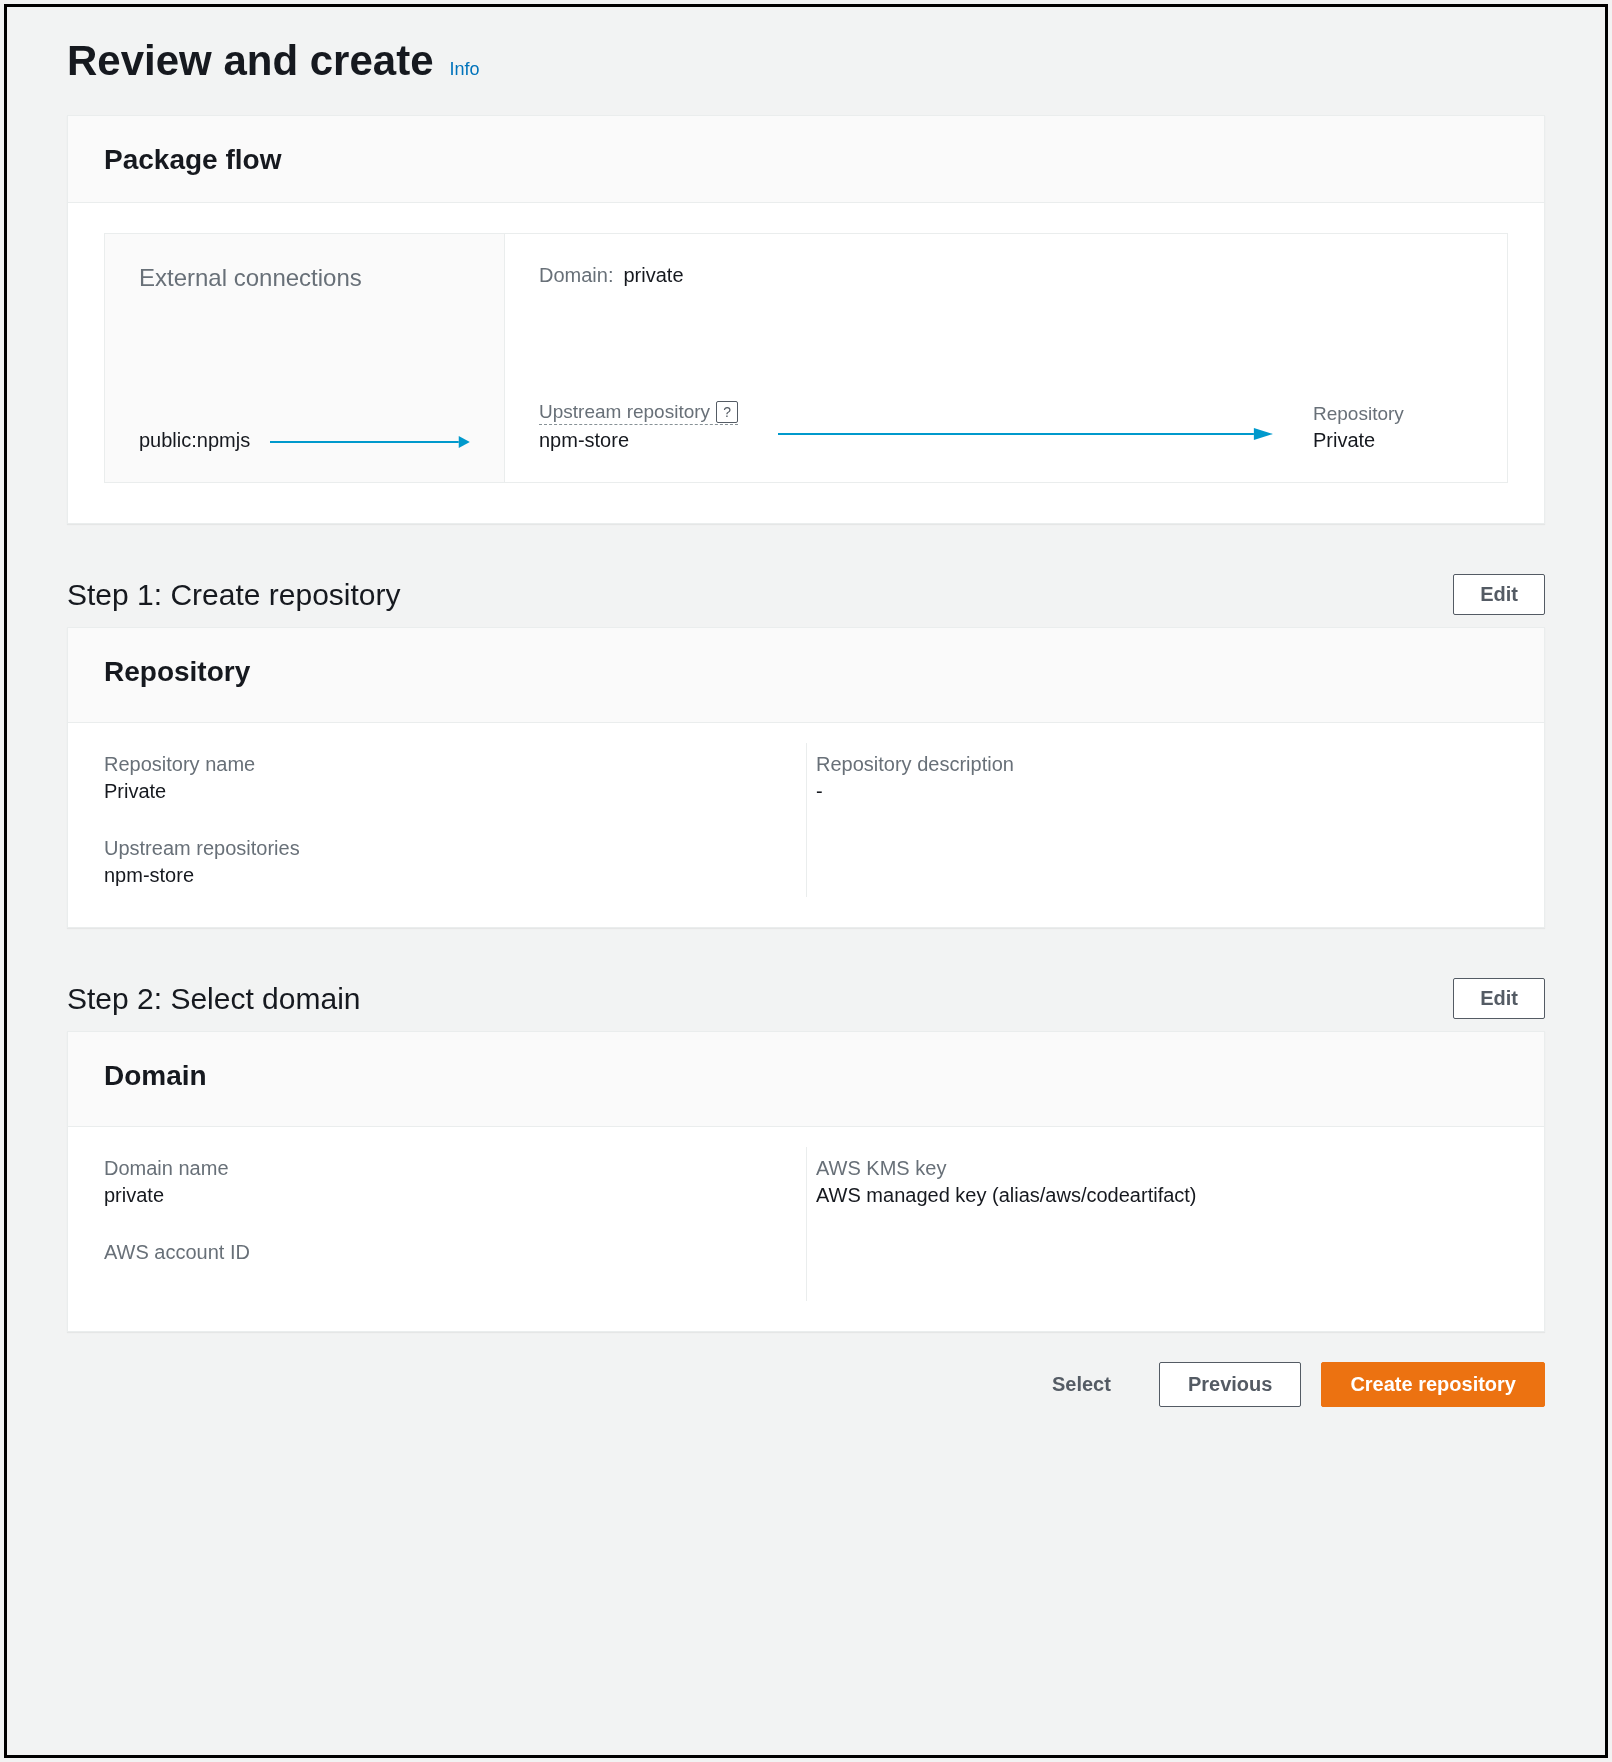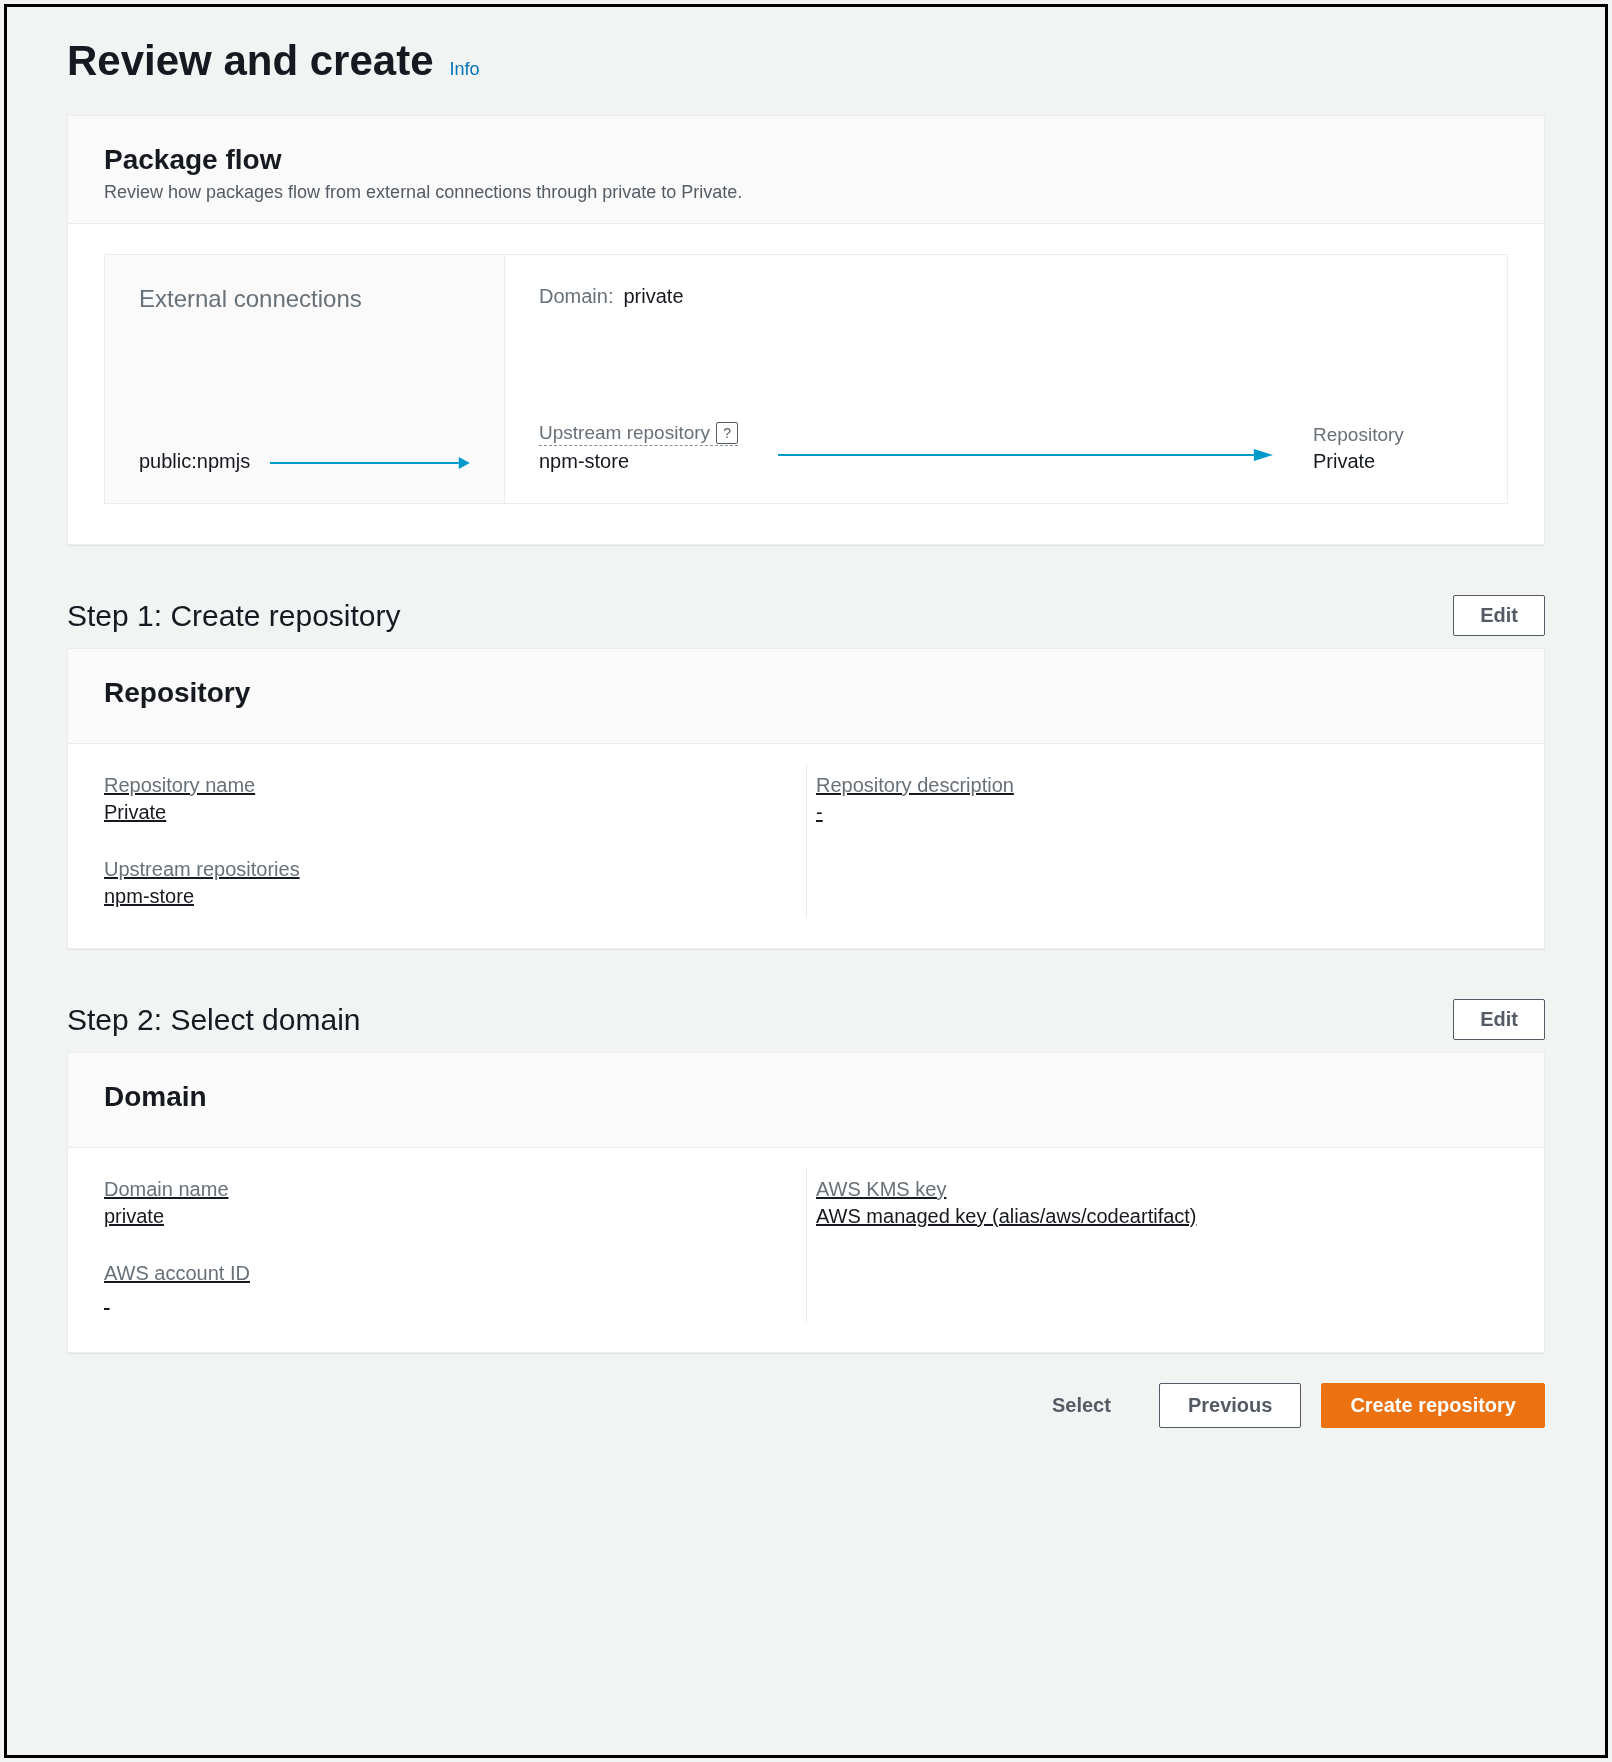--- a/index.html
+++ b/index.html
@@ -179,21 +179,21 @@
     gap: 28px 20px;
   }
   .kv-grid .col { position: relative; }
   .kv-grid .col.divider::before {
     content: "";
     position: absolute;
     left: -10px; top: -10px; bottom: -10px;
     width: 1px;
     background: #eaeded;
   }
-  .kv { margin-bottom: 34px; text-decoration: underline; }
+  .kv { margin-bottom: 34px; }
   .kv:last-child { margin-bottom: 0;}
   .kv .k { color: #687078; font-size: 20px; margin-bottom: 4px;}
   .kv .v { color: #16191f; font-size: 20px; }
   .footer-actions {
     display: flex;
     justify-content: flex-end;
     gap: 20px;
     align-items: center;
     margin-top: 30px;
   }
@@ -204,21 +204,20 @@
 <div class="frame">
 
   <div class="page-header">
     <h1 class="page-title">Review and create</h1>
     <a class="info-link">Info</a>
   </div>
 
   <div class="panel">
     <div class="panel-header">
       <div class="panel-title">Package flow</div>
-      <div class="panel-sub">Review how packages flow from external connections through private to Private.</div>
     </div>
     <div class="panel-body">
       <div class="flow-box">
         <div class="flow-col external">
           <div class="flow-label">External connections</div>
           <div class="ext-bottom">
             <span class="txt">public:npmjs</span>
             <div class="arrow-line">
               <svg viewBox="0 0 180 20" preserveAspectRatio="none">
                 <line x1="0" y1="10" x2="170" y2="10" stroke="#0099cc" stroke-width="2"></line>

